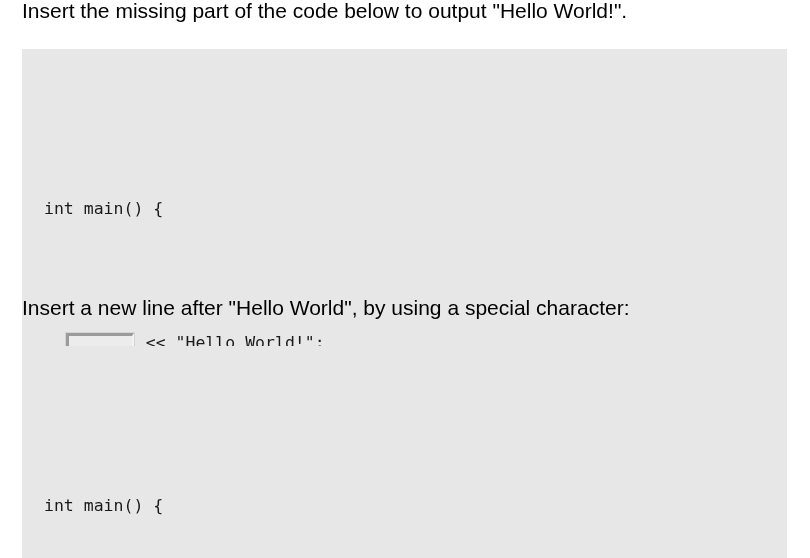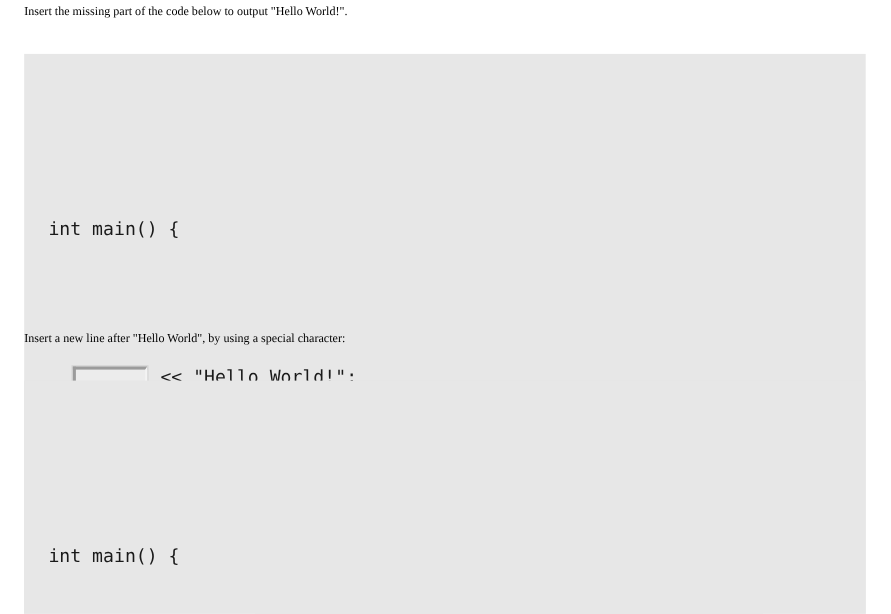--- a/index.html
+++ b/index.html
@@ -16,22 +16,22 @@
     color: #000000;
   }
 
   .exercise-block {
     position: absolute;
     left: 0;
     width: 810px;
   }
 
   .prompt {
-    font-family: Liberation Serif, serif;
-    font-size: 11px;
+    font-family: Liberation Sans, sans-serif;
+    font-size: 21px;
     line-height: 22px;
     color: #000000;
     padding-left: 22px;
     white-space: pre;
   }
 
   .code-card {
     background: #e7e7e7;
     margin-left: 22px;
     width: 765px;

